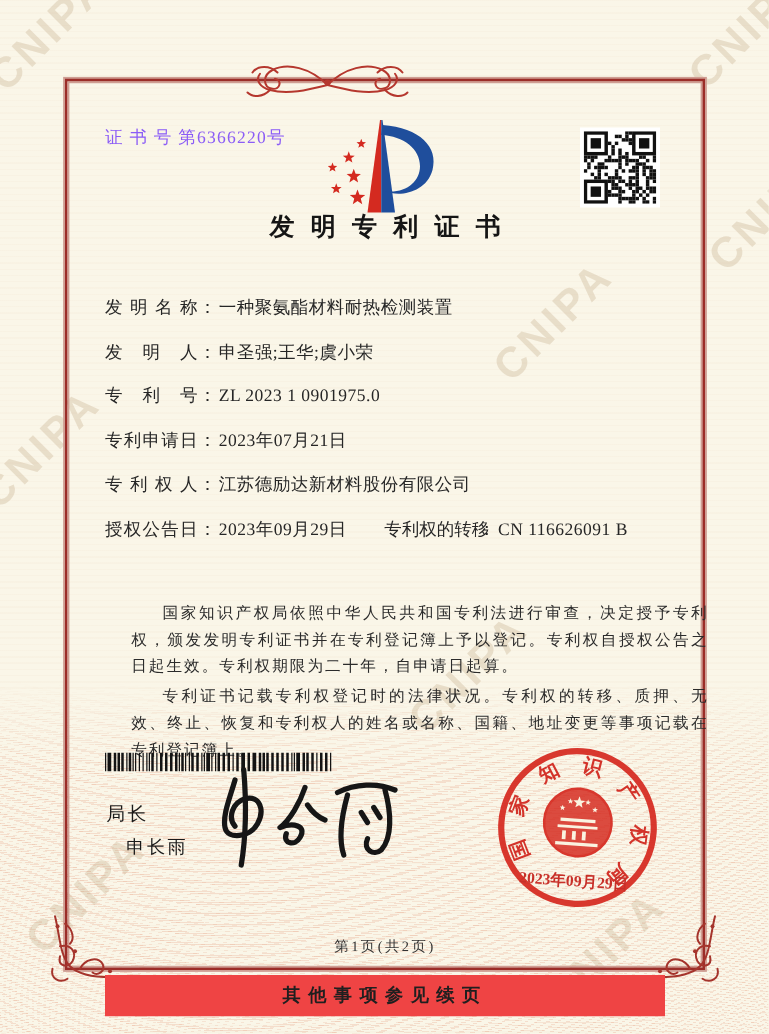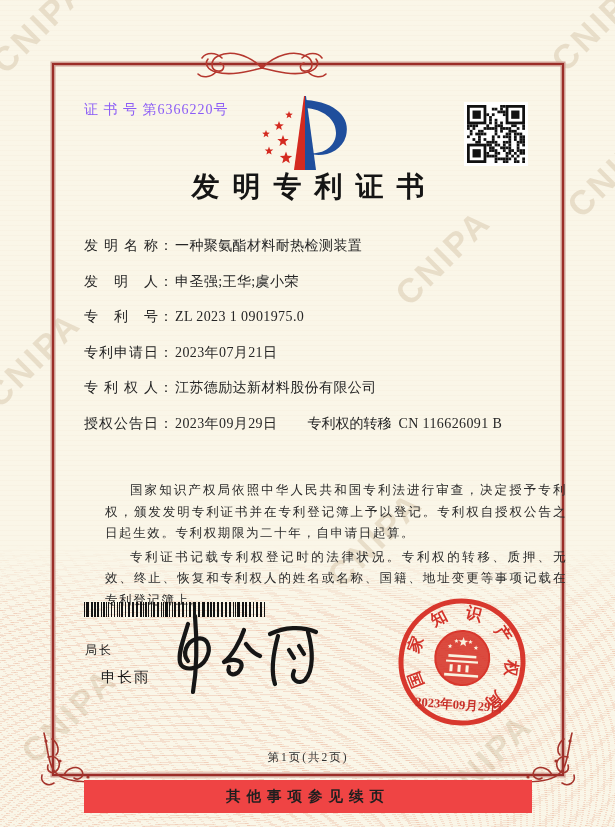--- a/index.html
+++ b/index.html
@@ -34,37 +34,37 @@
     border:2.5px solid #9b2d28;box-sizing:border-box;
     box-shadow:0 0 0 1.5px #cf9e93, inset 0 0 0 1.5px #cf9e93;
   }
   .ornament{position:absolute;z-index:4;}
   .cert-no{position:absolute;left:84px;top:101px;z-index:5;font-size:14px;color:#8b5cf6;letter-spacing:1px;}
   .logo{position:absolute;left:256px;top:95px;z-index:5;}
   .qr-box{position:absolute;left:464px;top:102px;width:64px;height:64px;background:#fff;z-index:5;
     display:flex;align-items:center;justify-content:center;}
   .title{
     position:absolute;left:52px;top:168px;width:512px;z-index:5;
-    text-align:center;font-size:28px;font-weight:bold;color:#151515;
+    text-align:center;font-size:20px;font-weight:bold;color:#151515;
     letter-spacing:13px;padding-left:13px;box-sizing:border-box;
   }
   .fields{position:absolute;left:84px;top:237px;width:450px;z-index:5;font-size:14px;color:#262626;}
   .frow{margin-bottom:14.5px;height:21px;white-space:nowrap;}
   .flabel{display:inline-block;width:74px;text-align:justify;text-align-last:justify;vertical-align:bottom;}
   .fcolon{margin:0 2px 0 1px;}
   .fvalue{letter-spacing:.4px;}
   .fpair2{margin-left:30px;}
   .paras{position:absolute;left:77px;top:480px;width:462px;z-index:5;margin-left:28px;}
   .paras p{
     margin:0 0 2px;font-size:12.5px;line-height:21.5px;letter-spacing:1.6px;
     text-indent:2em;text-align:justify;color:#2b2b2b;
   }
   .barcode{position:absolute;left:84px;top:602px;z-index:5;}
   .sig-title{position:absolute;left:85px;top:642px;z-index:5;
-    font-family:"Liberation Sans","DejaVu Sans",sans-serif;font-size:12px;color:#1a1a1a;letter-spacing:2px;}
+    font-family:"Liberation Sans","DejaVu Sans",sans-serif;font-size:15px;color:#1a1a1a;letter-spacing:2px;}
   .sig-name{position:absolute;left:85px;top:668px;z-index:5;
     font-family:"Liberation Sans","DejaVu Sans",sans-serif;font-size:14.5px;color:#1a1a1a;letter-spacing:2px;padding-left:16px;}
   .sig-hand{position:absolute;left:158px;top:612px;z-index:5;}
   .seal{position:absolute;left:392px;top:592px;z-index:6;transform:rotate(4deg);}
   .page-info{position:absolute;left:52px;top:750px;width:512px;z-index:5;text-align:center;
     font-size:11.5px;color:#333;letter-spacing:2px;}
   .note-band{position:absolute;left:84px;top:780px;width:448px;height:33px;z-index:4;
     background:#ef4444;display:flex;align-items:center;justify-content:center;}
   .note-text{font-size:14.5px;letter-spacing:6px;color:#1f1f1f;font-weight:bold;}
 </style>

